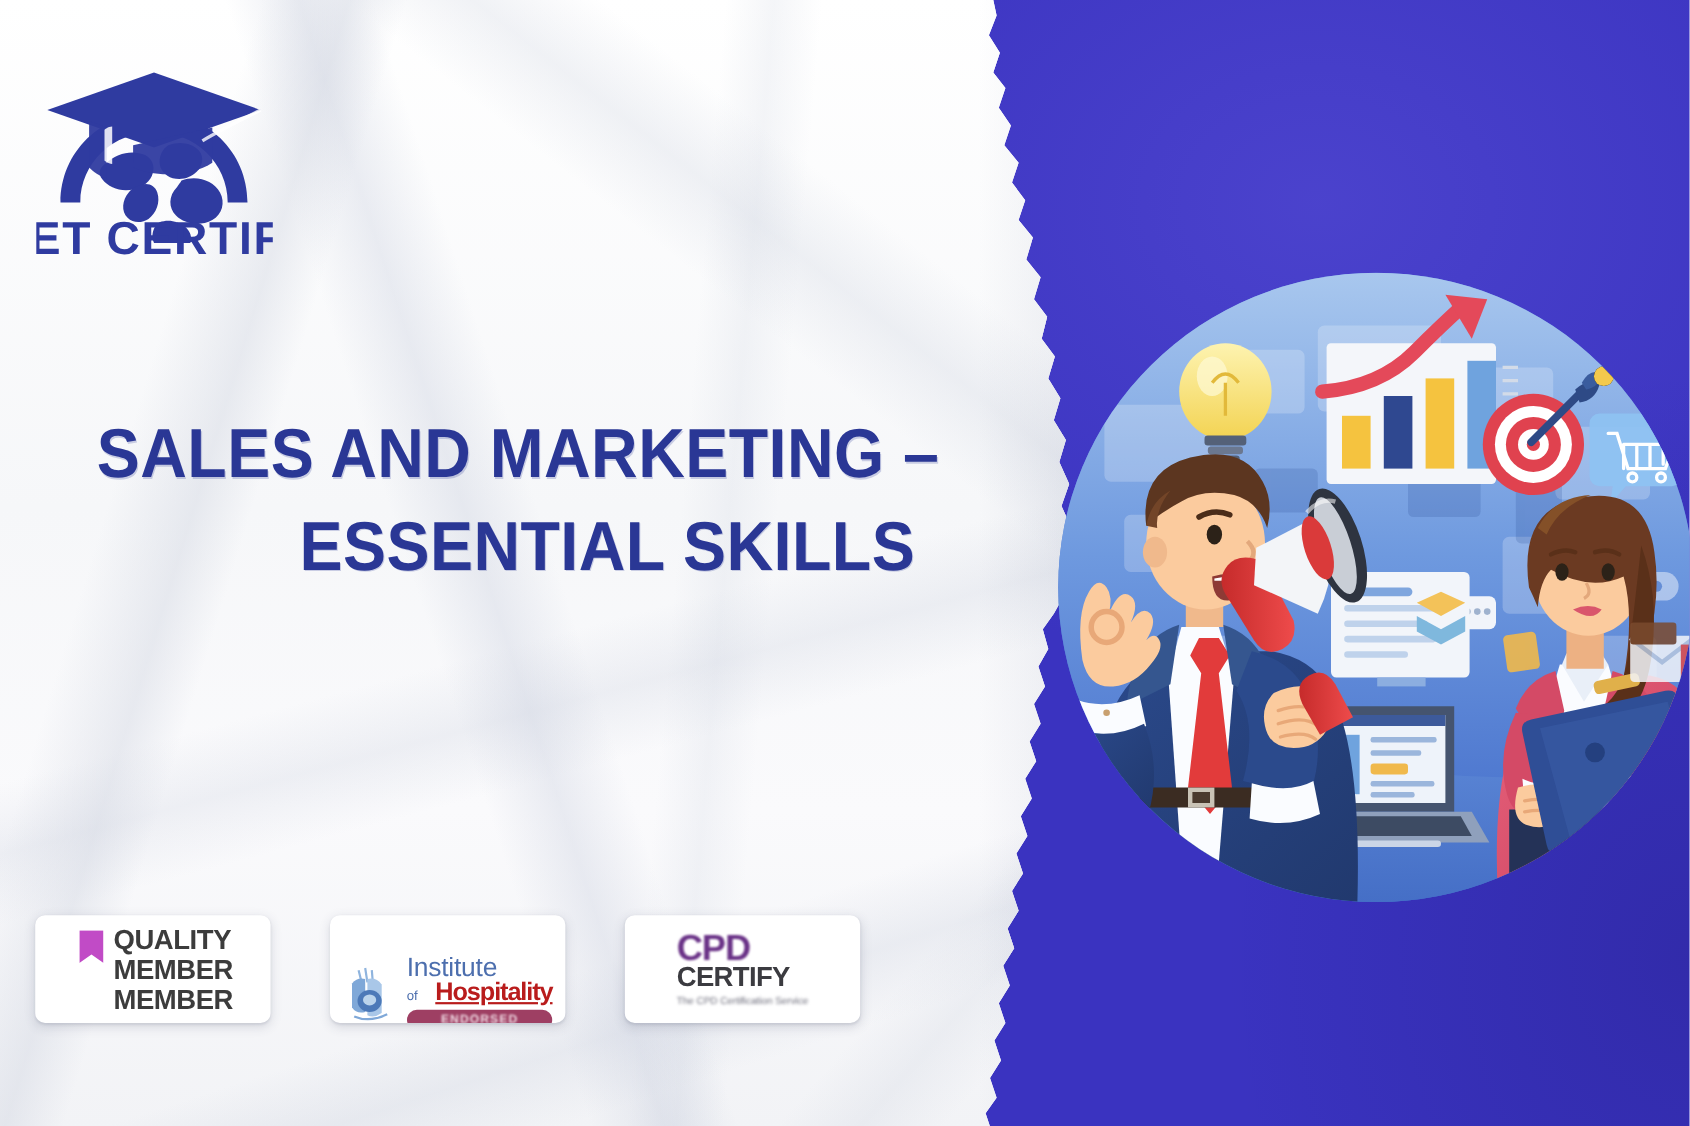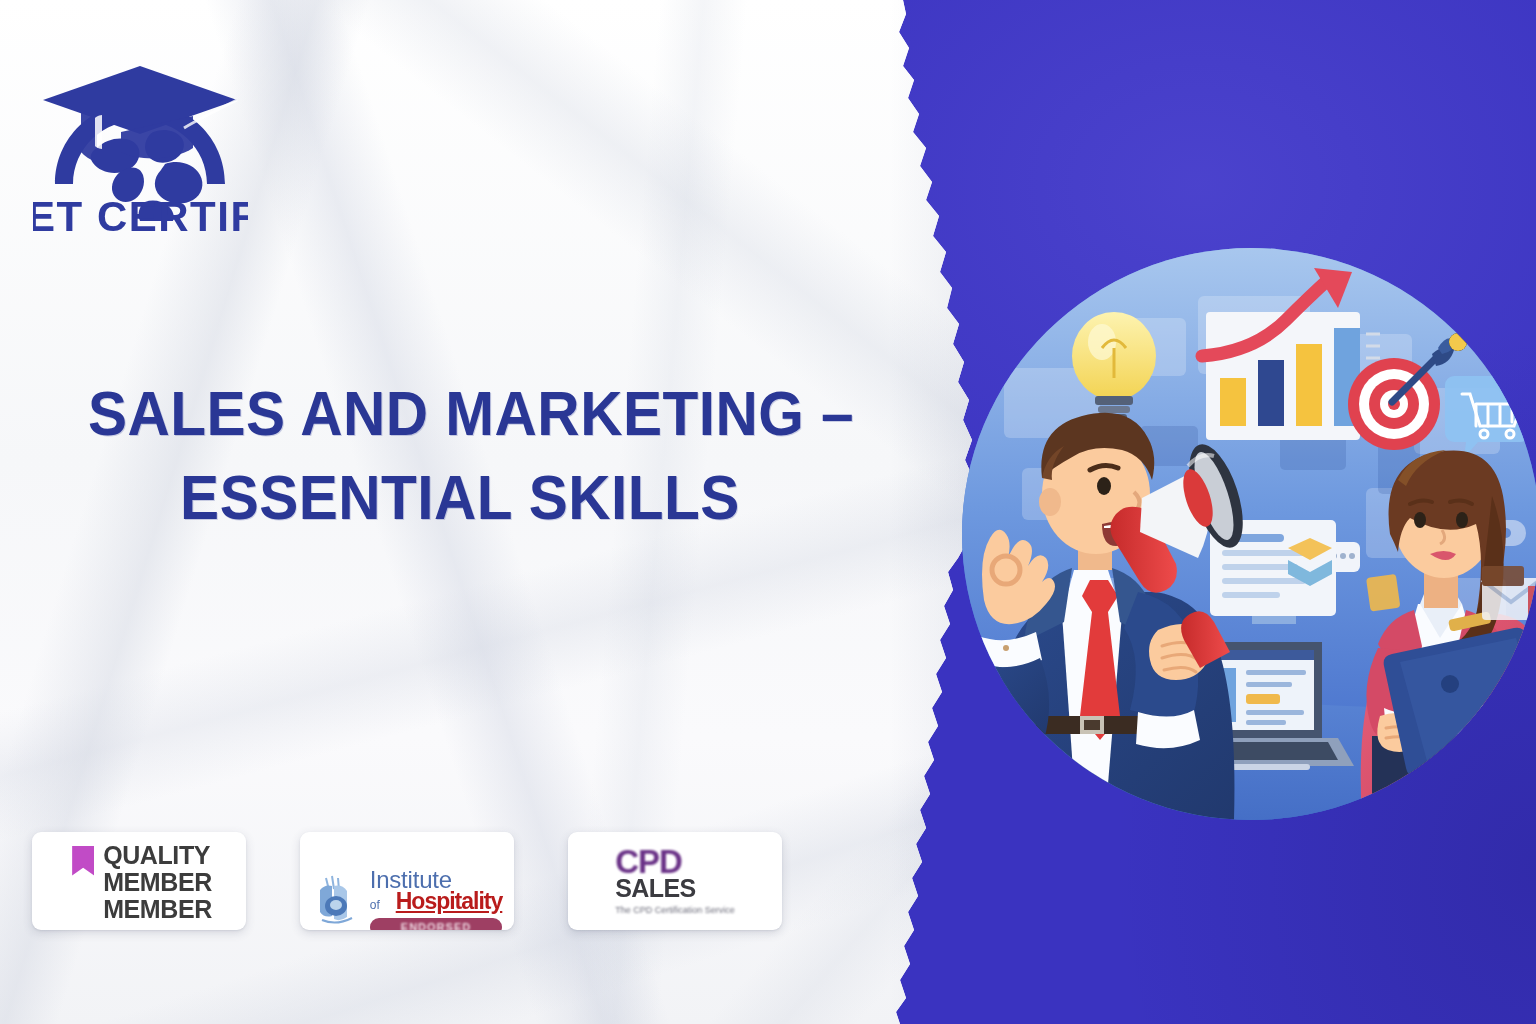--- a/index.html
+++ b/index.html
@@ -89,21 +89,21 @@
   
   .logo {
     position:absolute; left:33px; top:36px;
     width:215px; height:200px;
   }
   .logo svg { display:block; width:100%; height:100%; }
 
   
   .title-block {
     position:absolute; left:60px; top:372px;
-    width:800px; text-align:center;
+    width:800px; text-align:right;
   }
   .title-line {
     font-family:"Liberation Sans Narrow","Liberation Sans", sans-serif;
     font-weight:700;
     font-size:63px;
     line-height:1.33;
     letter-spacing:.5px;
     color:#2A3795;
     transform:scaleX(.93);
     transform-origin:center;
@@ -136,21 +136,21 @@
     clip-path:polygon(0 0,100% 0,100% 100%,50% 74%,0 100%);
     flex:none;
   }
   .qls-text {
     font-family:"Liberation Sans Narrow","Liberation Sans", sans-serif;
     font-weight:700; font-size:25px; line-height:1.08;
     color:#3C3C3C; letter-spacing:-.4px;
   }
 
   
-  .ioh-inner { display:flex; align-items:center; gap:6px;margin-top:42px; }
+  .ioh-inner { display:flex; align-items:flex-end; gap:6px;margin-top:42px; }
   .ioh-mark { width:52px; height:60px; flex:none; position:relative; filter:blur(.4px); }
   .ioh-words { display:flex; flex-direction:column; line-height:1; filter:blur(.25px); }
   .ioh-w1 {
     font-family:"Liberation Sans","DejaVu Sans", sans-serif;
     font-size:24px; color:#4D6FAE; letter-spacing:-.2px; font-weight:400;
   }
   .ioh-w2row { display:flex; align-items:baseline; gap:16px; margin-top:-2px; }
   .ioh-of { font-size:12px; color:#4D6FAE; }
   .ioh-w2 {
     font-family:"Liberation Sans","DejaVu Sans", sans-serif;
@@ -275,21 +275,21 @@
           <div class="ioh-bar">
             <span>ENDORSED</span>
           </div>
         </div>
       </div>
     </div>
 
     <div class="badge-card">
       <div class="cpd-inner">
         <div class="cpd-top">CPD</div>
-        <div class="cpd-mid">SALES</div>
+        <div class="cpd-mid">CERTIFY</div>
         <div class="cpd-sub">The CPD Certification Service</div>
       </div>
     </div>
 
   </div>
 
   <div class="illus">
     <svg viewBox="0 0 578 572" xmlns="http://www.w3.org/2000/svg" aria-hidden="true">
       <defs>
         <linearGradient id="bgSky" x1="0" y1="0" x2="0" y2="1">

